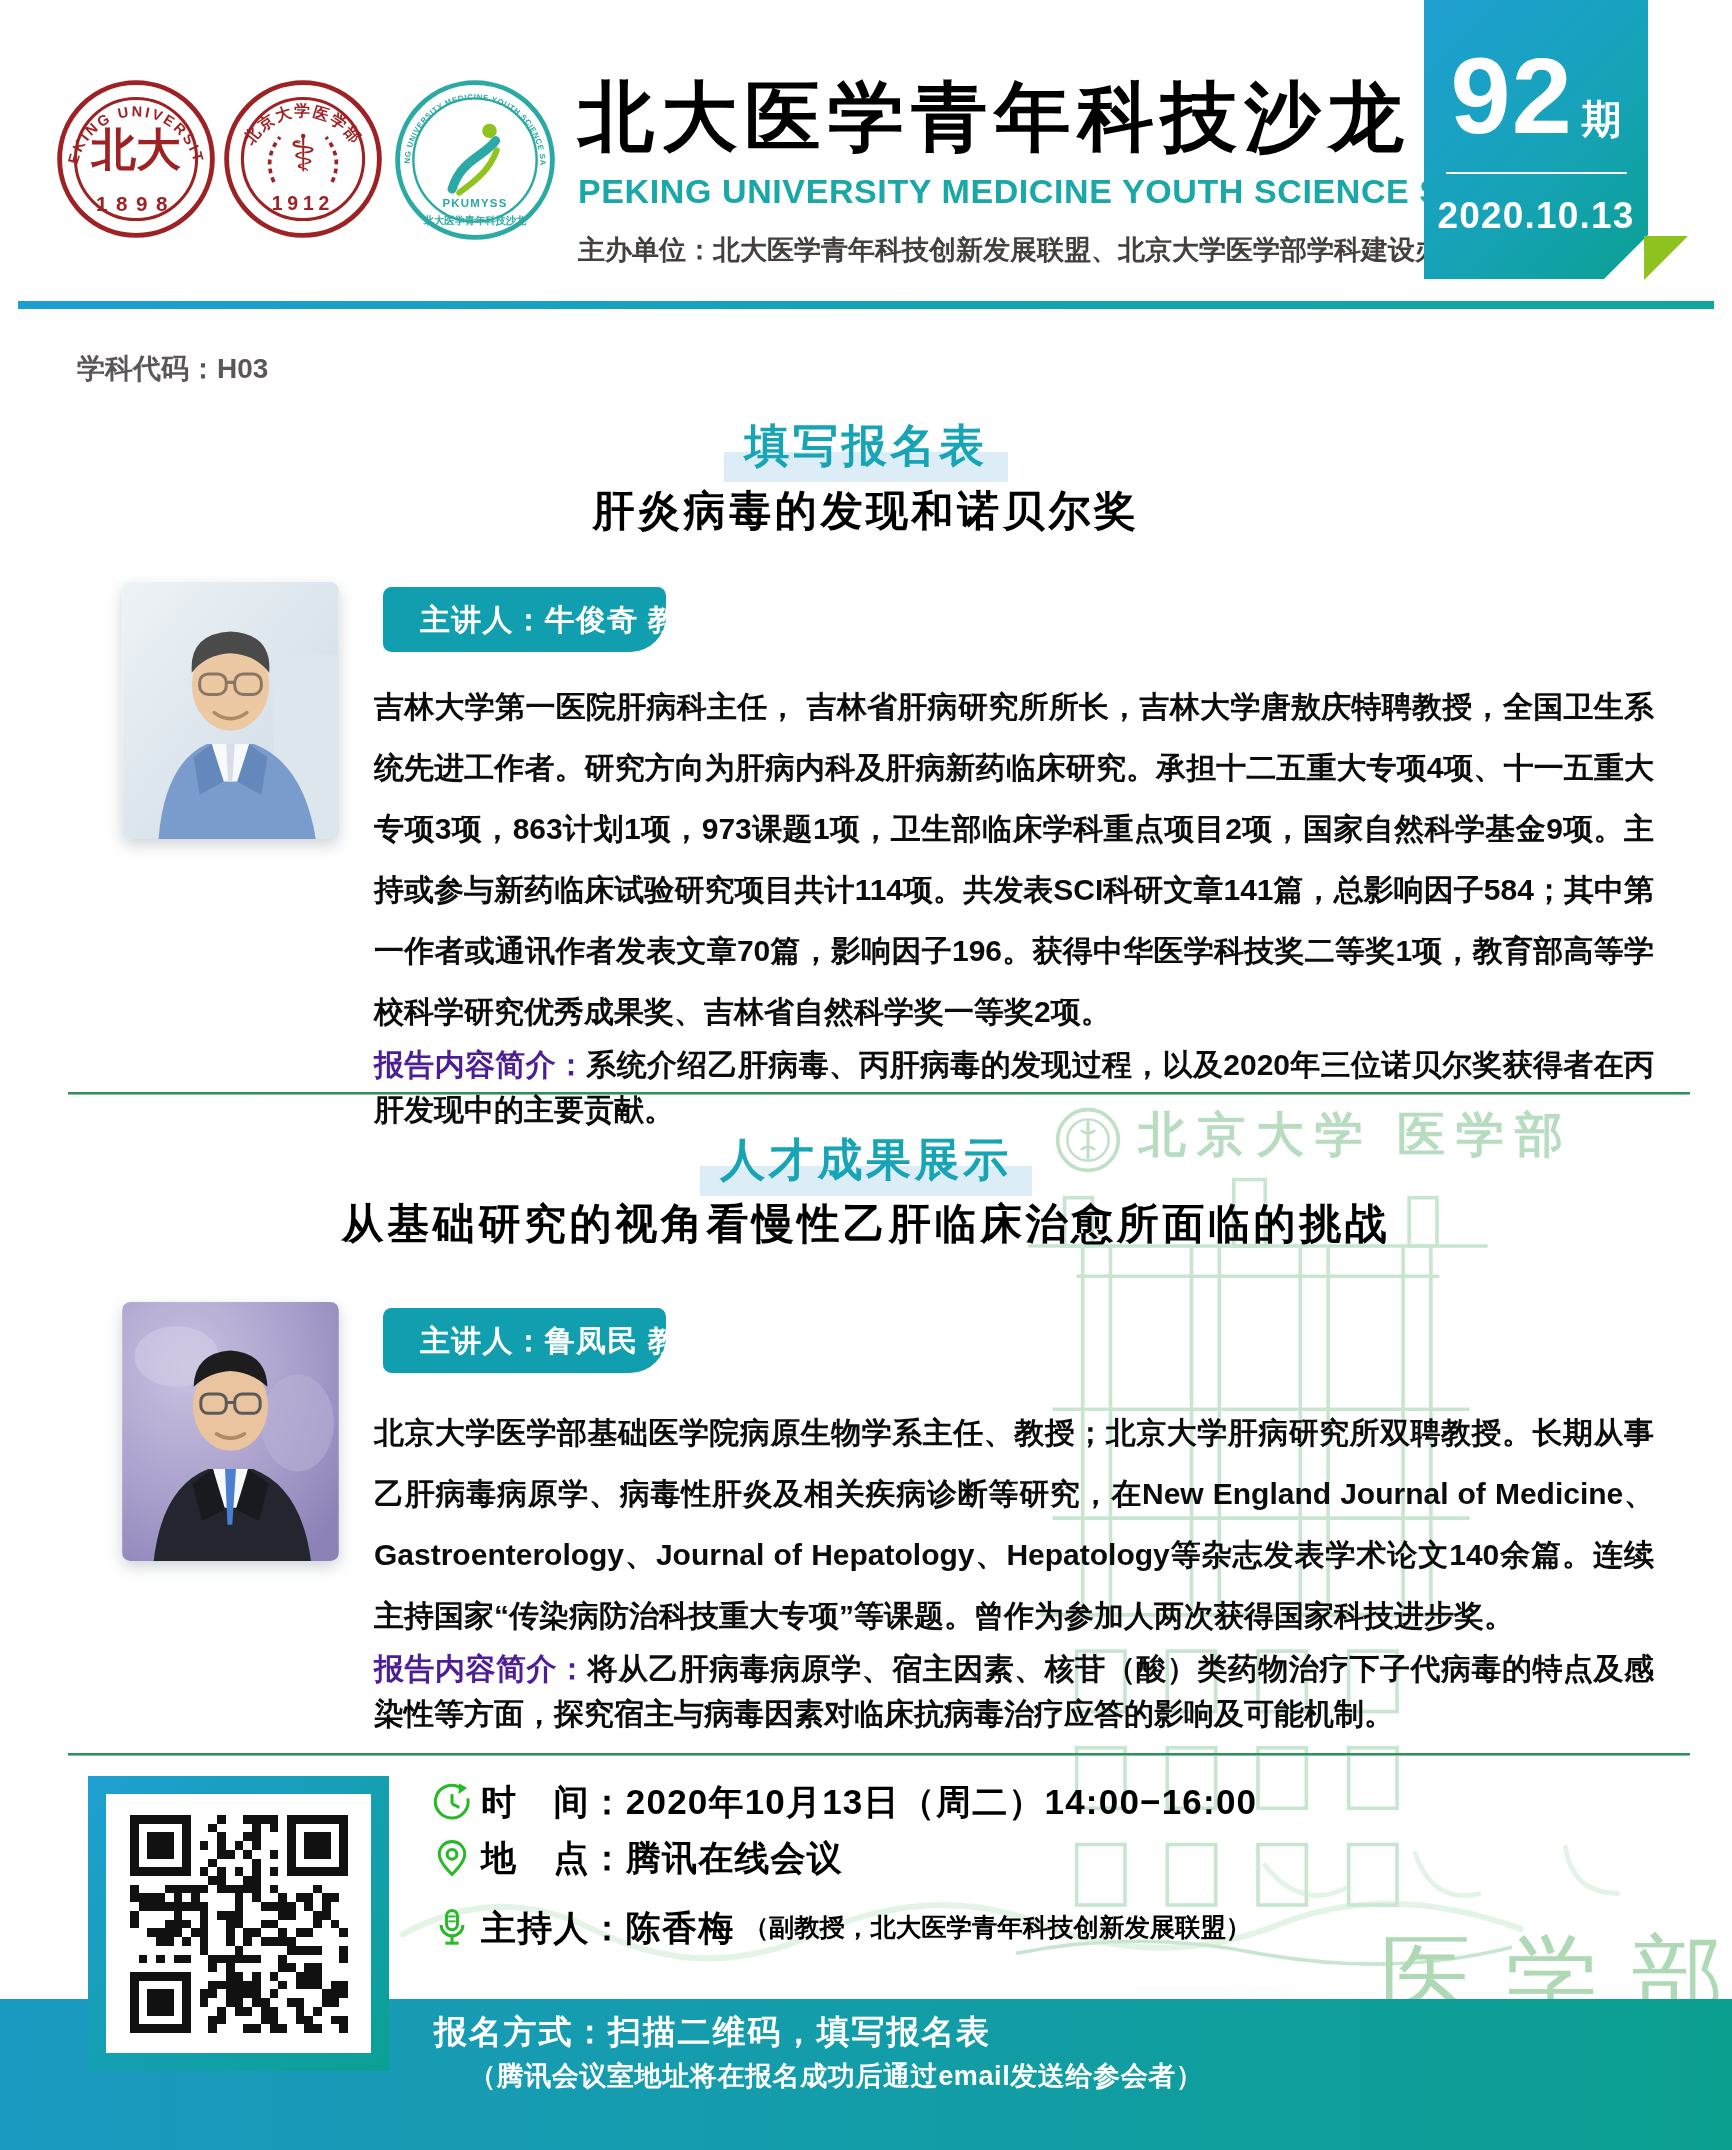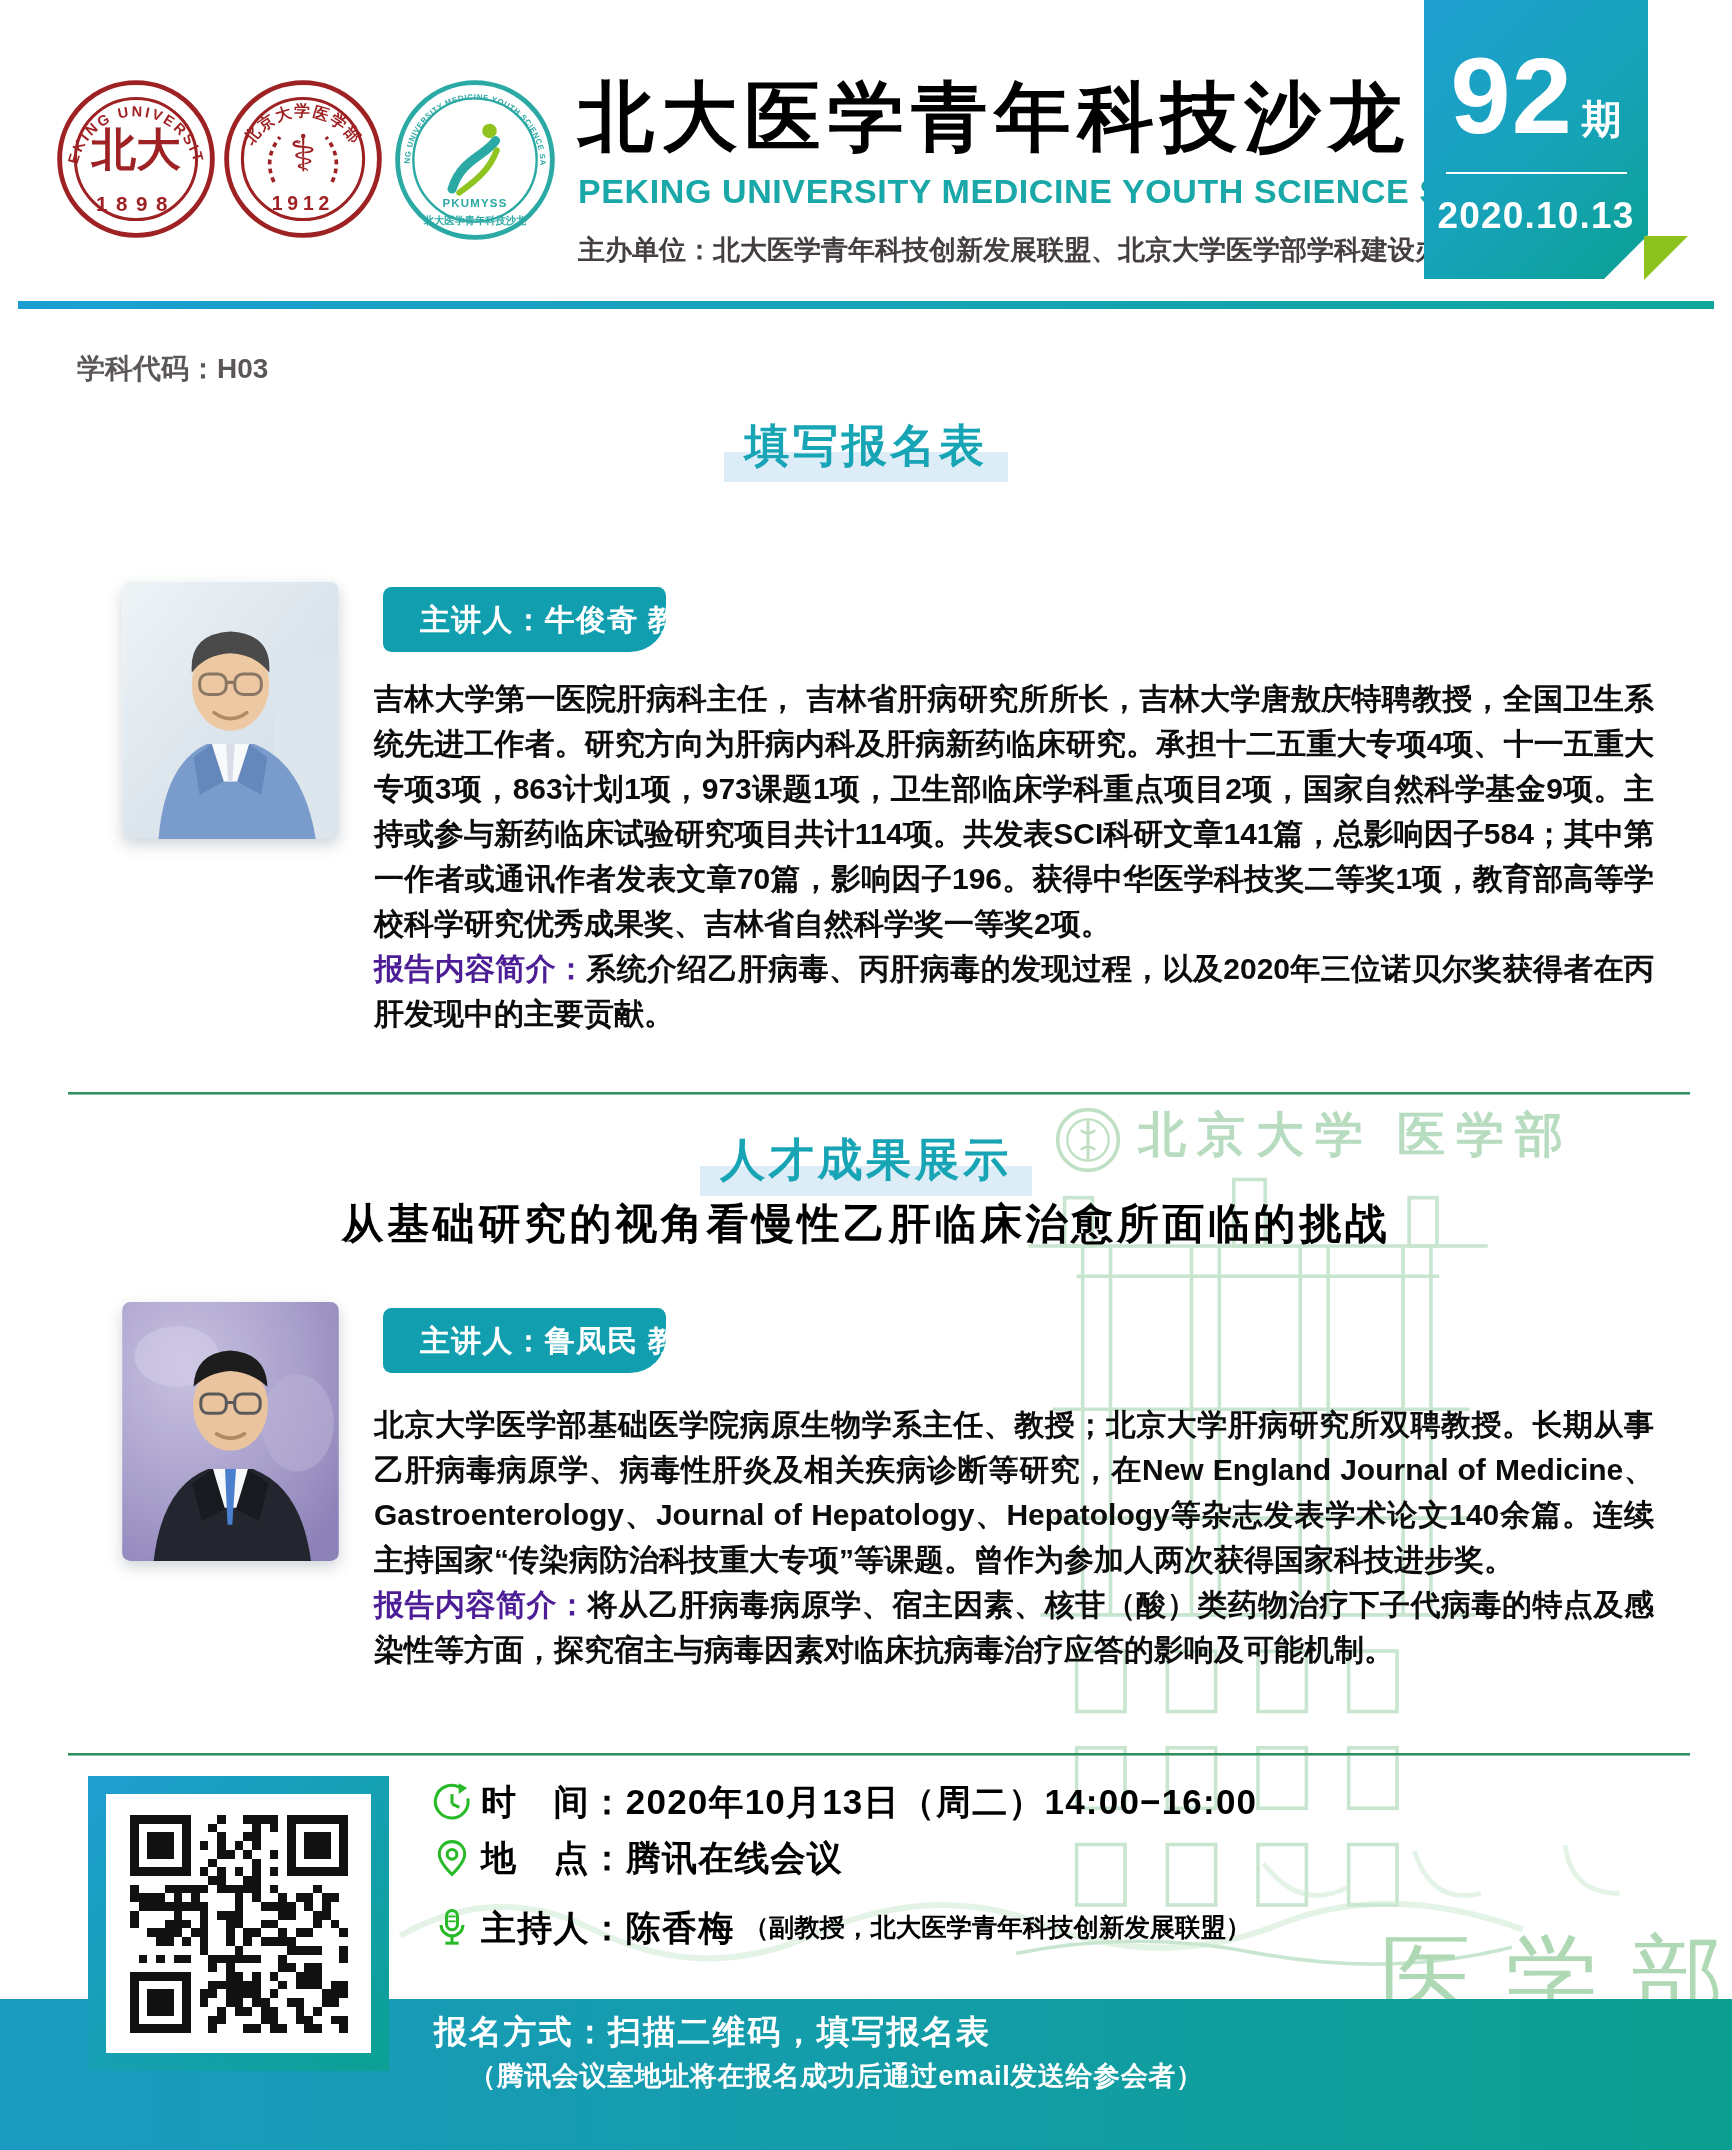--- a/index.html
+++ b/index.html
@@ -45,21 +45,21 @@
   .photo{position:absolute;left:122px;width:217px;border-radius:8.5px;overflow:hidden;
     box-shadow:0 6px 14.5px rgba(40,60,80,.22);z-index:2;}
   .photo svg{display:block;}
 
   .speaker-box{
     position:absolute;left:383px;width:283px;height:65px;background:#119fb0;
     border-radius:8.5px 8.5px 36px 8.5px;color:#fff;font-size:30px;font-weight:800;
     line-height:65px;padding-left:37px;box-sizing:border-box;letter-spacing:1.2px;z-index:2;white-space:nowrap;
   }
   .bio-block{position:absolute;left:374px;width:1280px;z-index:2;}
-  .bio{margin:0;font-size:30px;line-height:45px;font-weight:600;color:#0c0c0c;text-align:justify;}
+  .bio{margin:0;font-size:30px;line-height:61px;font-weight:600;color:#0c0c0c;text-align:justify;}
   .abstract{margin:0;font-size:30px;line-height:45px;font-weight:600;color:#0c0c0c;text-align:justify;}
   .abstract-label{color:#4c1d95;font-weight:700;}
 
   .divider{position:absolute;left:68px;width:1622px;height:3px;z-index:1;
     background:linear-gradient(180deg,#2f8f5e 0%,#2f8f5e 55%,#b9e0c8 100%);}
 
   
   .qr-frame{position:absolute;left:88px;top:1776px;width:301px;height:295px;z-index:3;
     background:linear-gradient(135deg,#1f9fd2,#0ba093);padding:18px;box-sizing:border-box;}
   .qr-inner{width:100%;height:100%;background:#fff;display:flex;align-items:center;justify-content:center;}
@@ -199,20 +199,21 @@
     <polygon points="0,0 72,0 0,72" fill="#8dc21f"></polygon>
   </svg>
 
   <div class="header-bar"></div>
 
   <div class="subject-code">学科代码：H03</div>
 
   <div class="section-tag-row" style="top:416px;">
     <span class="section-tag">填写报名表</span>
   </div>
+  <div class="section-title" style="top:483px;">肝炎病毒的发现和诺贝尔奖</div>
 
   <div class="photo" style="top:582px;">
     <svg width="217" height="257" viewBox="0 0 358 425">
       <defs>
         <linearGradient id="bg1" x1="0" y1="0" x2="1" y2="1">
           <stop offset="0" stop-color="#eef3f6"></stop>
             <stop offset="1" stop-color="#ccd9e4"></stop>
         </linearGradient>
       </defs>
       <rect width="358" height="425" fill="url(#bg1)"></rect>

